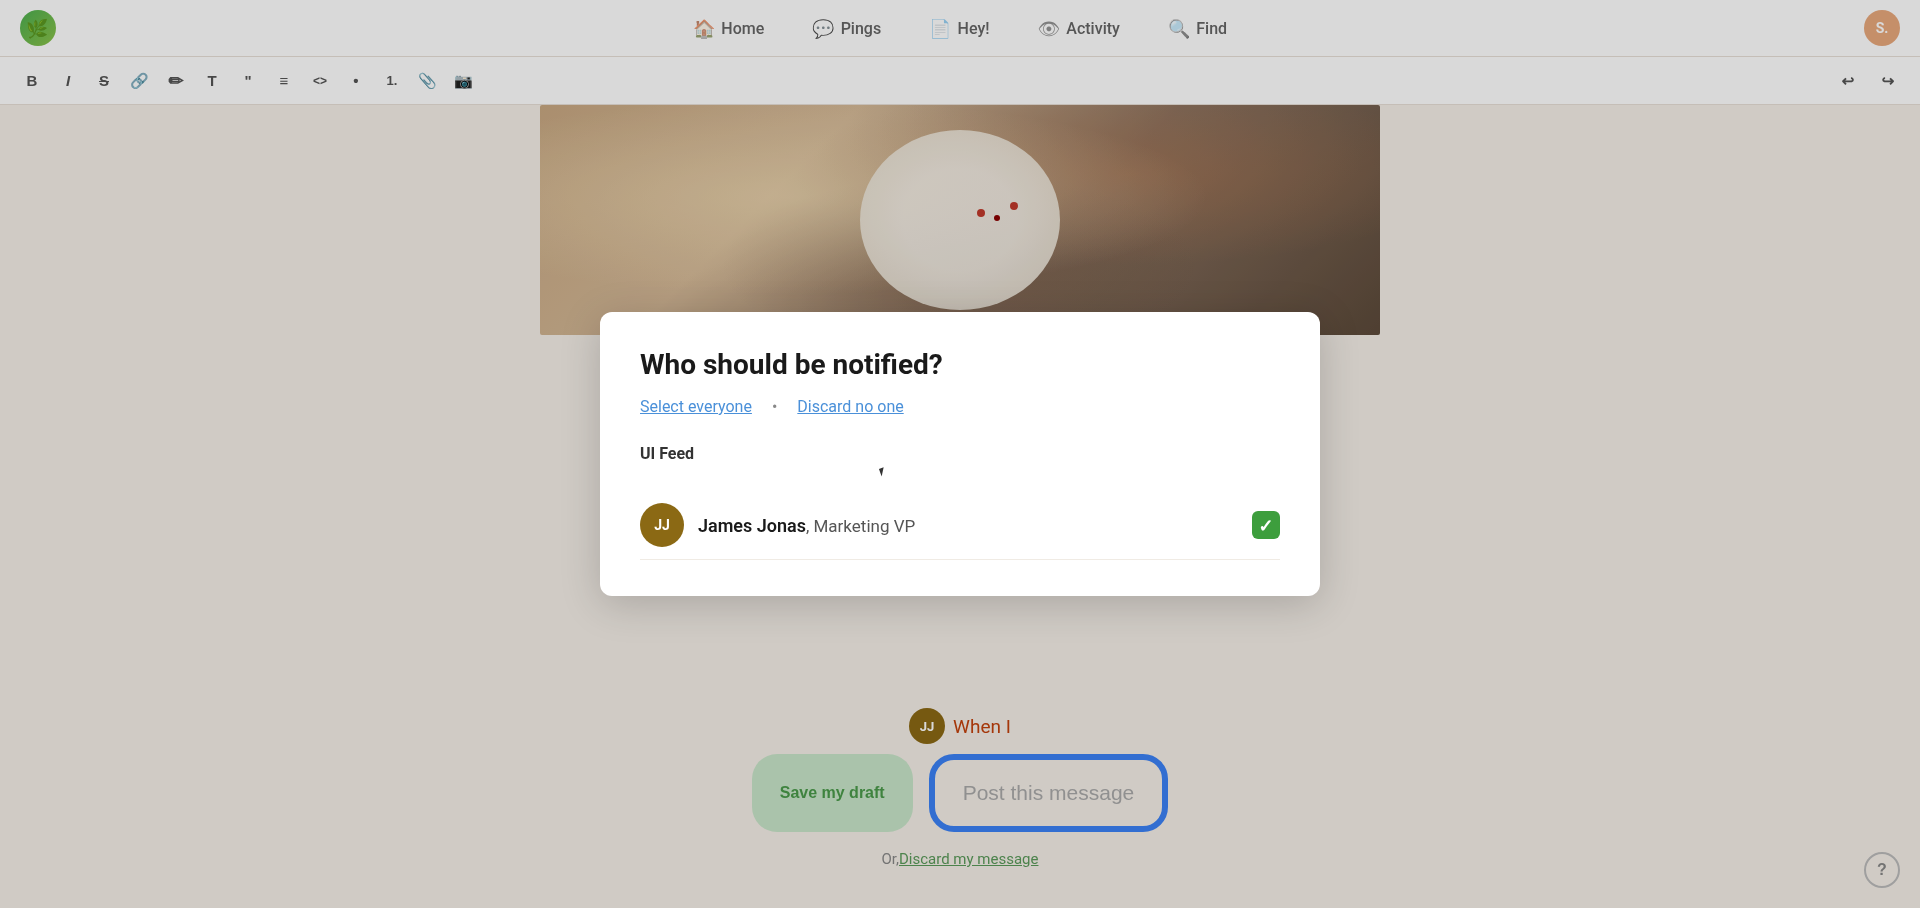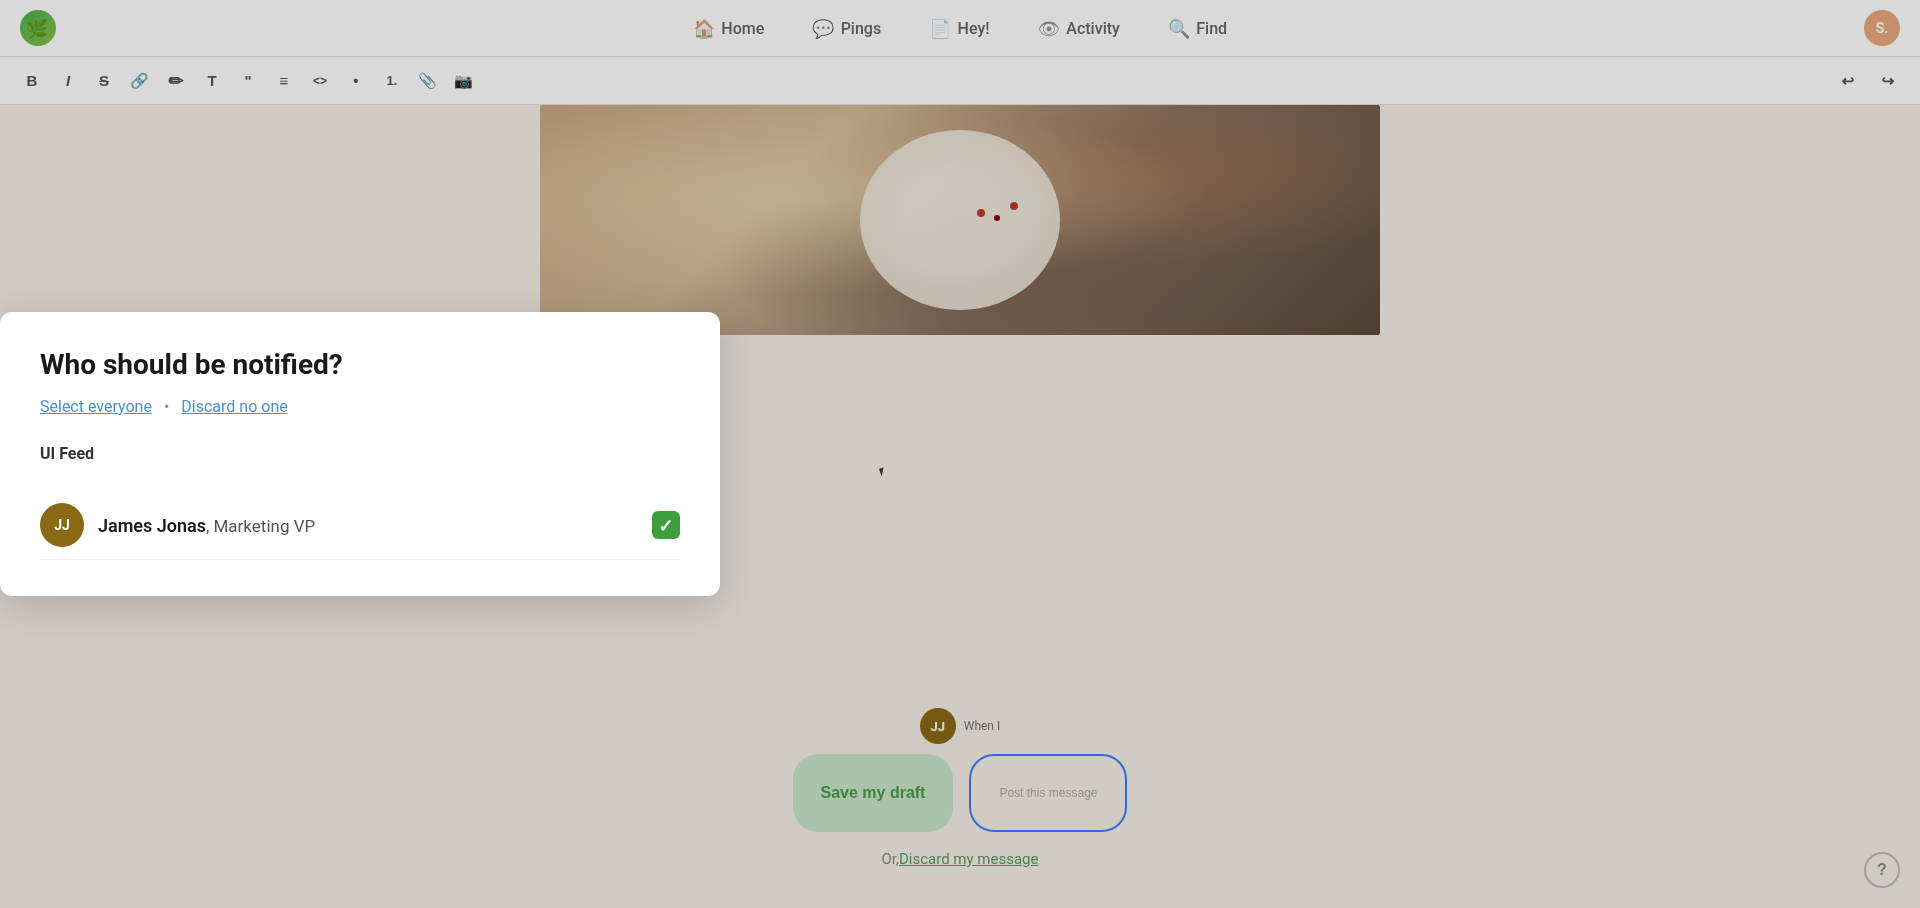--- a/index.html
+++ b/index.html
@@ -193,24 +193,24 @@
       border-radius: 25px;
       padding: 30px 28px;
       font-size: 16px;
       font-weight: 600;
       cursor: pointer;
       white-space: nowrap;
     }
     .btn-post-message {
       background: transparent;
       color: #aaa;
-      border: 2px solid #3b82f6;
+      border: 6px solid #3b82f6;
       border-radius: 25px;
       padding: 20px 28px;
-      font-size: 12px;
+      font-size: 21px;
       font-weight: 500;
       cursor: pointer;
       white-space: nowrap;
     }
 
     .discard-row {
       position: absolute;
       bottom: 30px;
       left: 0; right: 0;
       display: flex;
@@ -225,40 +225,40 @@
     }
 
     
     .modal-overlay {
       position: absolute;
       top: 0; left: 0; right: 0; bottom: 0;
       background: rgba(0,0,0,0.15);
       z-index: 50;
       display: flex;
       align-items: center;
-      justify-content: flex-start;
+      justify-content: center;
     }
     .modal {
       background: #fff;
       border-radius: 12px;
       padding: 36px 40px;
       width: 720px;
       box-shadow: 0 8px 40px rgba(0,0,0,0.18);
       position: relative;
     }
     .modal-title {
       font-size: 28px;
       font-weight: 700;
       color: #1a1a1a;
       margin-bottom: 16px;
     }
     .modal-links {
       display: flex;
       align-items: center;
-      gap: 4px;
+      gap: 12px;
       margin-bottom: 28px;
       font-size: 16px;
     }
     .modal-link {
       color: #4a90d9;
       text-decoration: underline;
       cursor: pointer;
       font-size: 16px;
     }
     .modal-separator {
@@ -453,21 +453,21 @@
       <div class="berry" style="top:48%;left:54%;background:#8B0000;width:6px;height:6px;"></div>
     </div>
   </div>
 </div>
 
 <div style="position:absolute;bottom:0;left:0;right:0;height:300px;display:flex;flex-direction:column;align-items:center;justify-content:flex-end;padding-bottom:40px;">
   <div style="display:flex;align-items:center;margin-bottom:10px;gap:8px;">
     <div class="user-avatar-small" style="position:static;">
       <span>JJ</span>
     </div>
-    <span style="color:#737373;font-size:12px;">When I</span>
+    <span style="color:#c2410c;font-size:19px;">When I</span>
   </div>
   <div style="display:flex;gap:16px;margin-bottom:18px;">
     <button class="btn-save-draft">Save my draft</button>
     <button class="btn-post-message">Post this message</button>
   </div>
   <div class="discard-row" style="position:static;">
     <span>Or, </span>
     <span class="discard-link">Discard my message</span>
   </div>
 </div>

